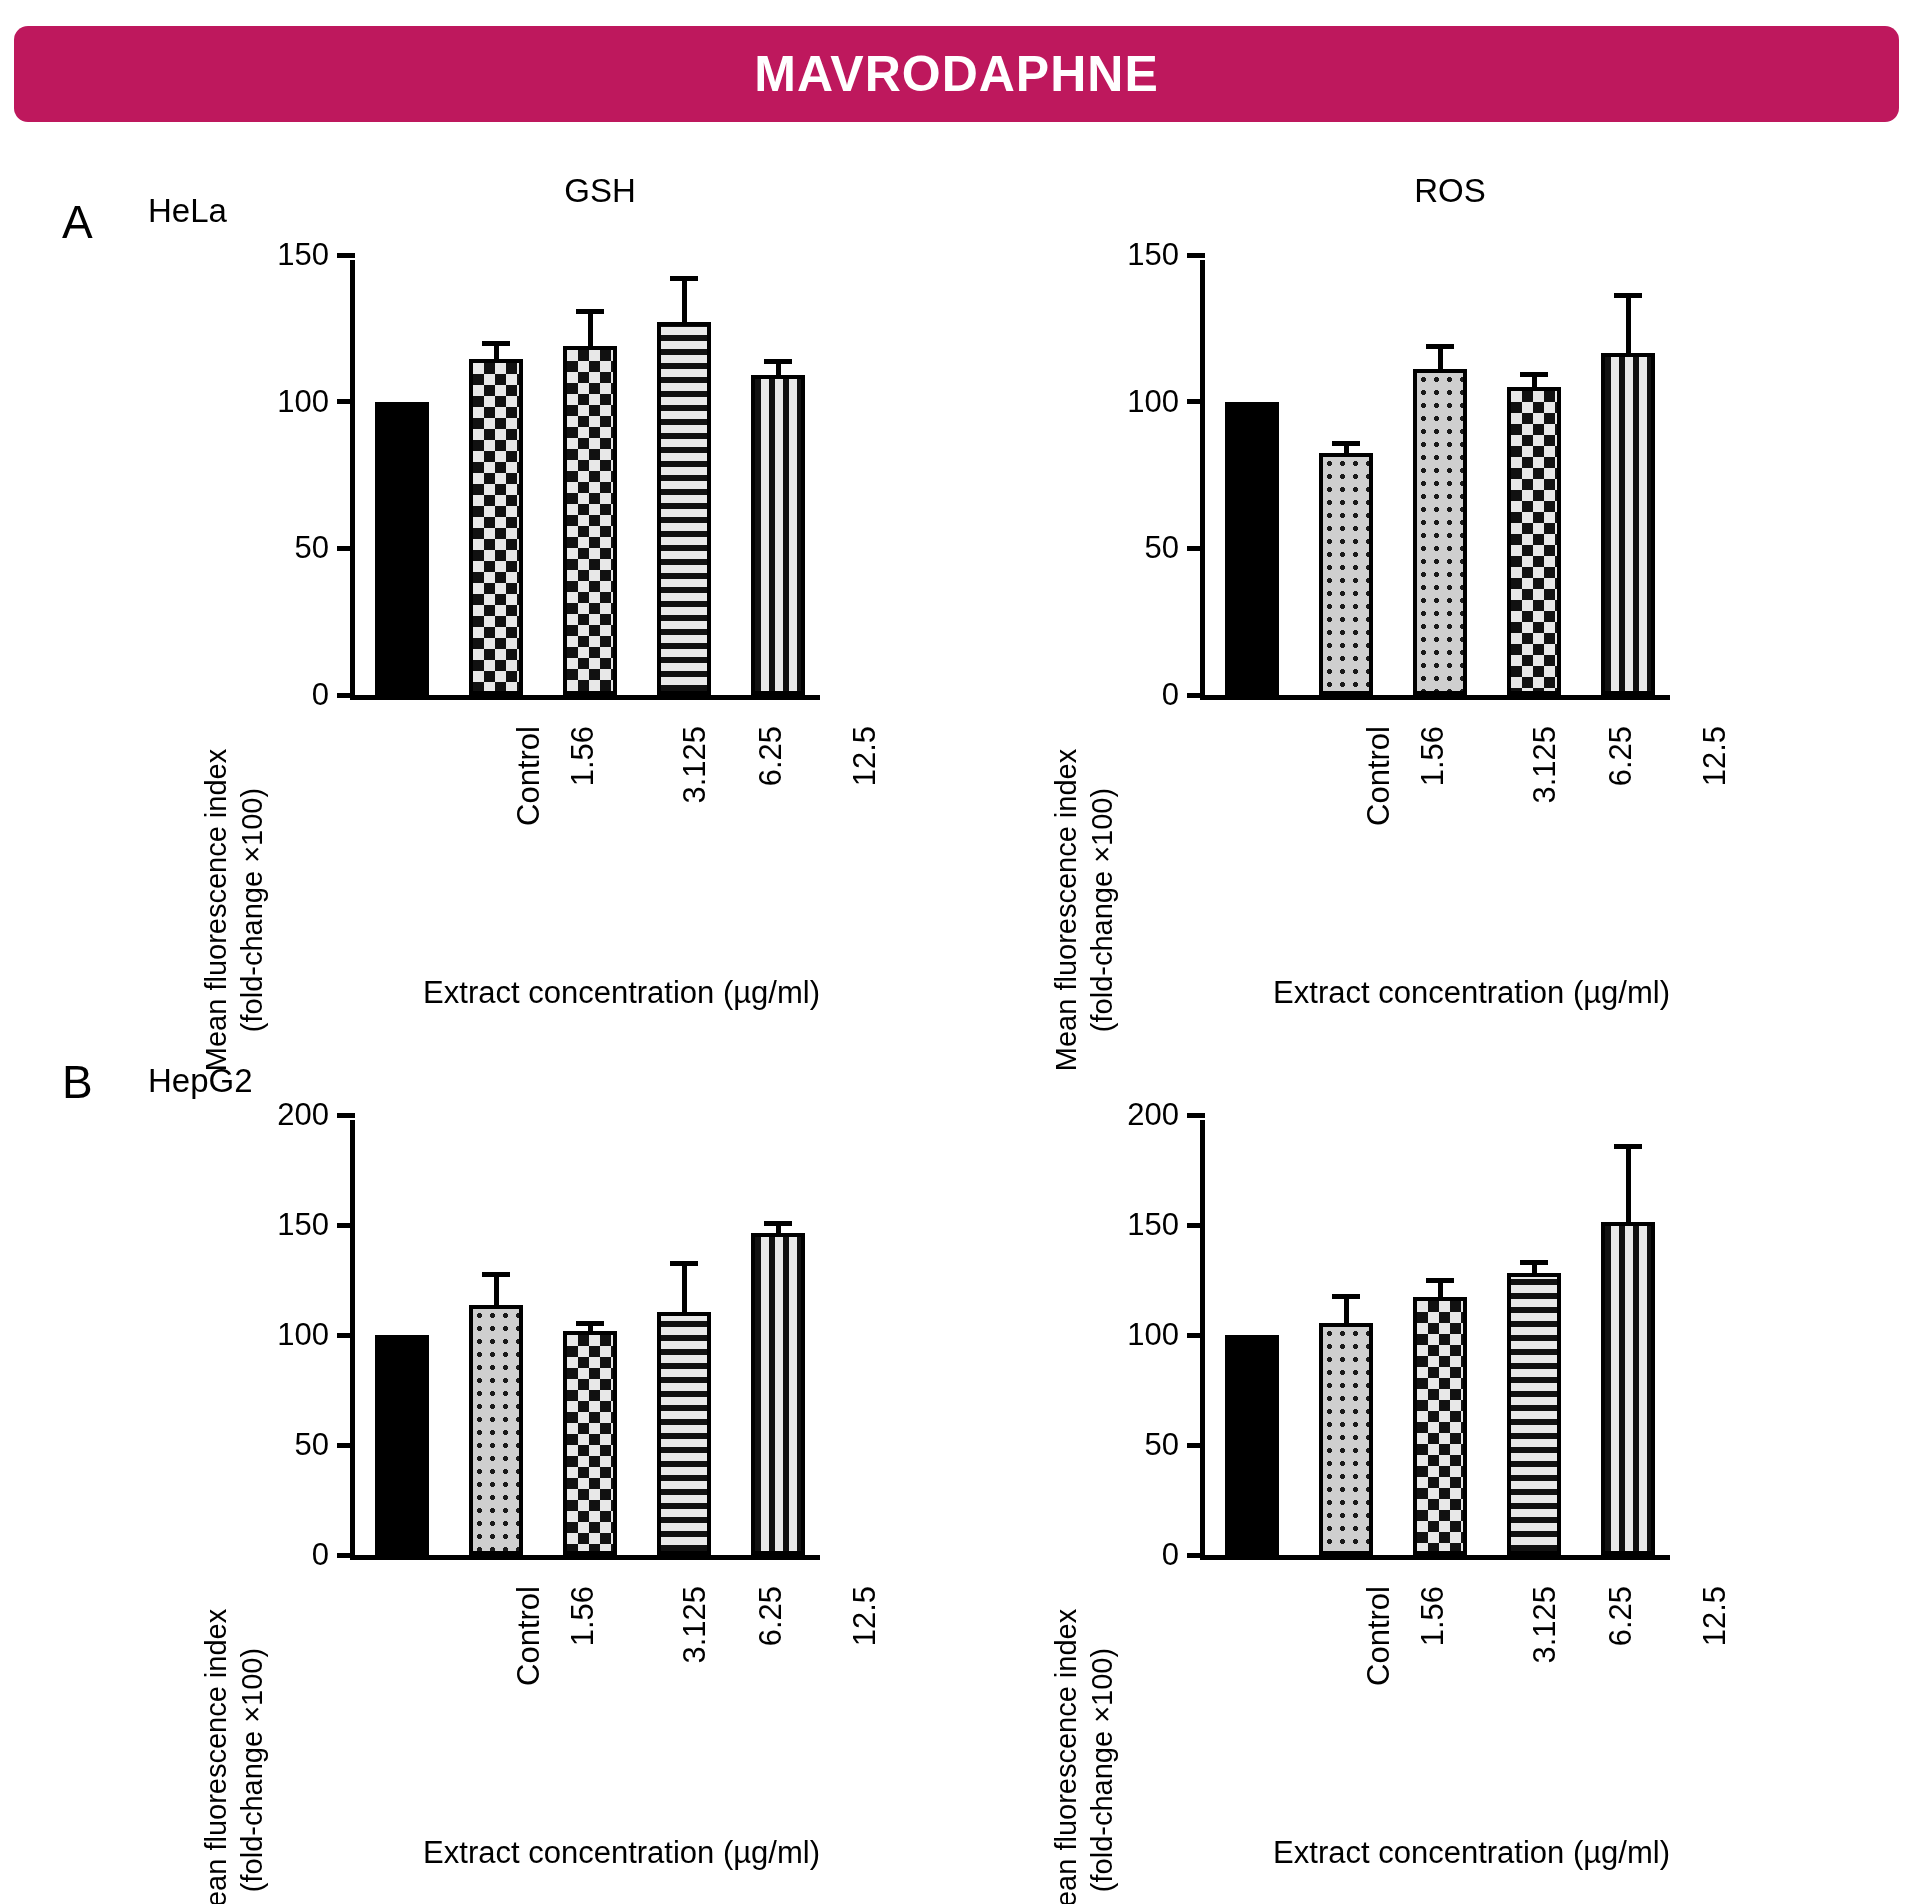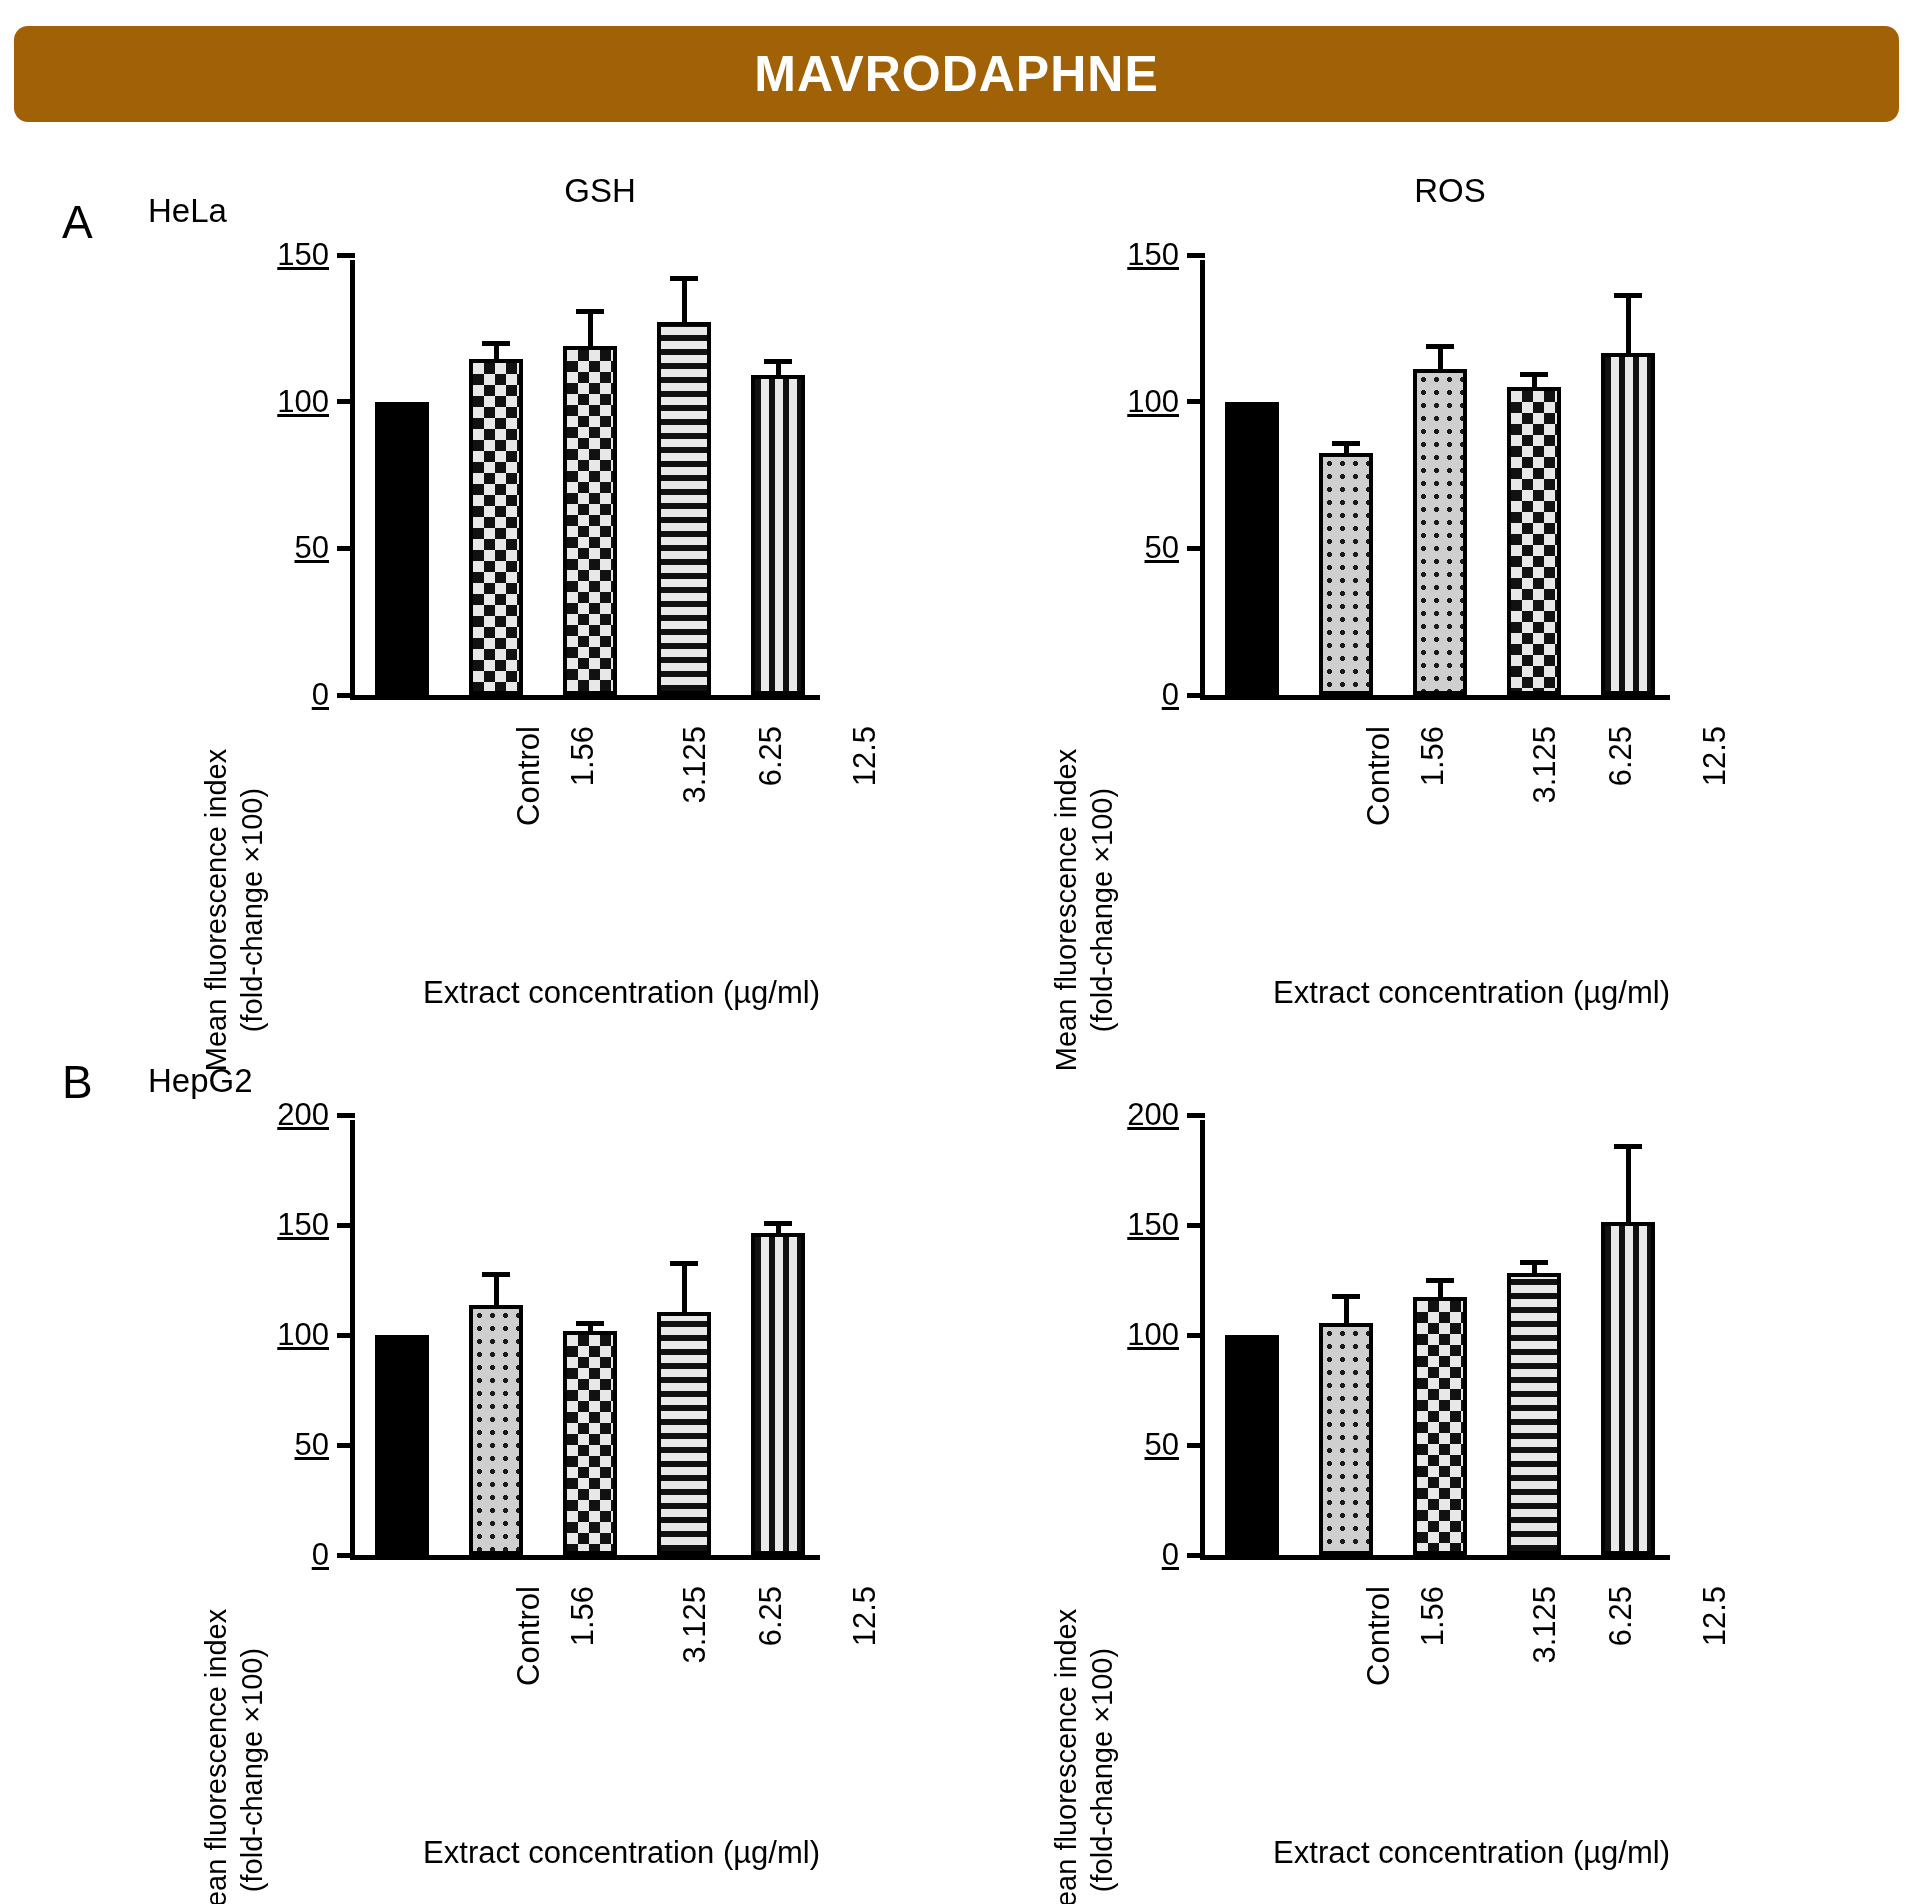--- a/index.html
+++ b/index.html
@@ -14,21 +14,21 @@
     position: relative;
     width: 1913px;
     height: 1904px;
     background: #fff;
   }
   
   .banner {
     position: absolute;
     left: 14px; top: 26px;
     width: 1885px; height: 96px;
-    background: #a16207;
+    background: #be185d;
     border-radius: 14px;
     display: flex; align-items: center; justify-content: center;
   }
   .banner-text {
     color: #ffffff;
     font-size: 50px;
     font-weight: bold;
     letter-spacing: 1px;
   }
   
@@ -84,21 +84,20 @@
     background: #000;
   }
   .ticklabel {
     position: absolute;
     right: 100%;
     margin-right: 26px;
     font-size: 31px;
     text-align: right;
     width: 120px;
     transform: translateY(-50%);
-    text-decoration: underline;
   }
   .bar {
     position: absolute;
     bottom: 0;
     border: 4px solid #000;
   }
   .err {
     position: absolute;
     width: 5px;
     background: #000;

